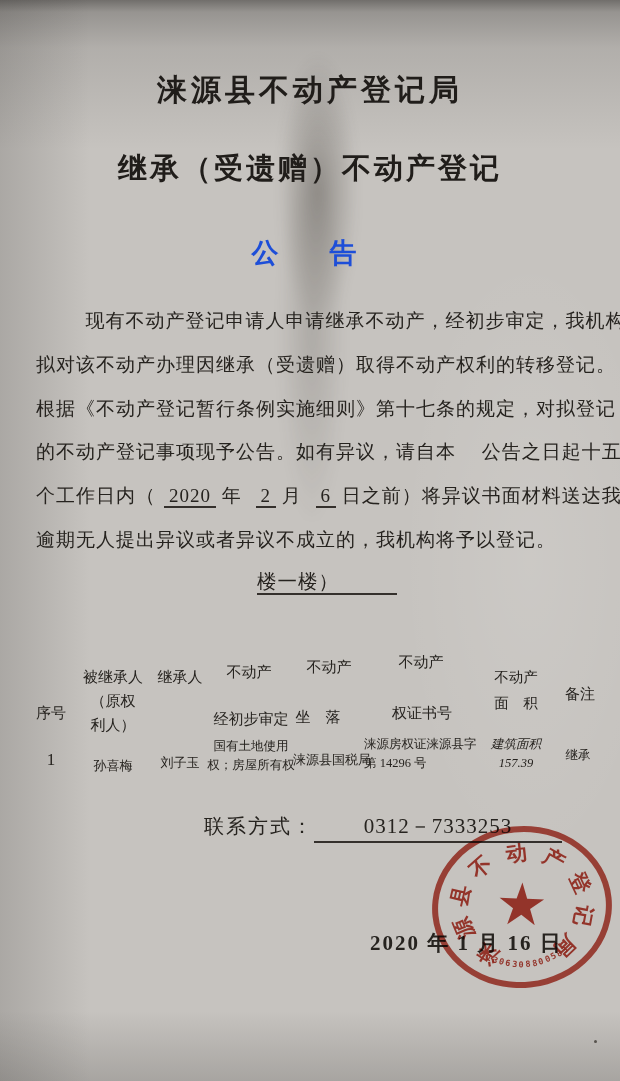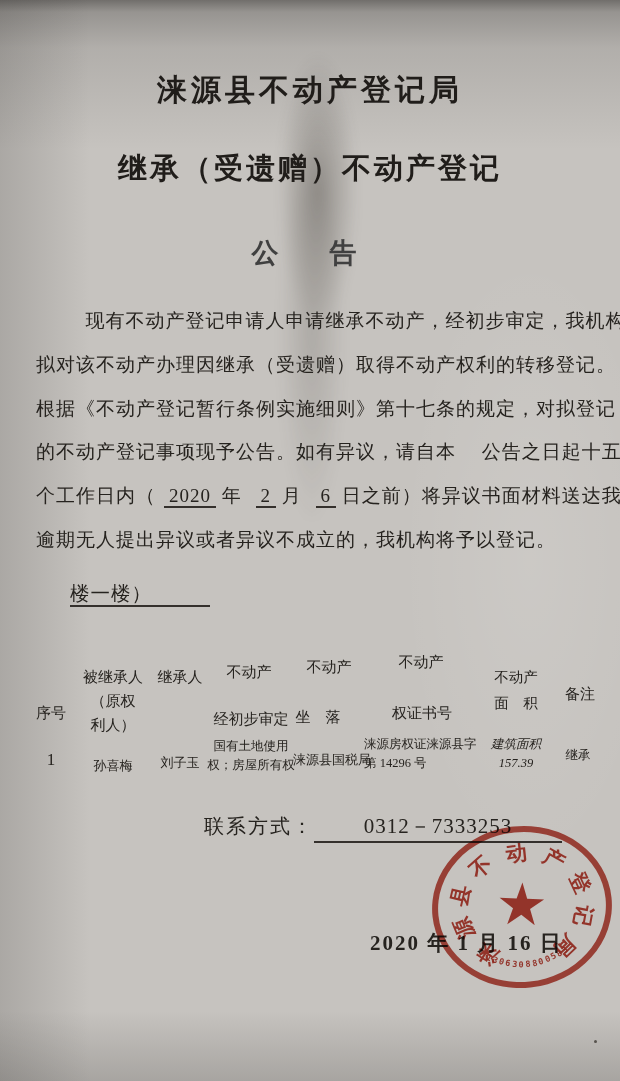--- a/index.html
+++ b/index.html
@@ -21,31 +21,31 @@
       radial-gradient(ellipse 38% 42% at 52% 30%, rgba(45,40,34,.34), rgba(45,40,34,0) 70%),
       radial-gradient(ellipse 30% 55% at 48% 60%, rgba(45,40,34,.16), rgba(45,40,34,0) 75%);
     filter:blur(5px); }
   .shine { position:absolute; right:-40px; top:250px; width:260px; height:620px; pointer-events:none;
     background:radial-gradient(closest-side, rgba(255,255,255,.10), rgba(255,255,255,0)); }
   .speck { position:absolute; width:3px; height:3px; border-radius:50%; background:#57534e; }
 
   .t-center { position:absolute; left:0; right:0; text-align:center; white-space:nowrap; }
   .org-title  { top:70px;  font:700 30px "Liberation Sans","DejaVu Sans",sans-serif; letter-spacing:4px; color:#201d1a; }
   .doc-title  { top:149px; font:700 29px "Liberation Sans","DejaVu Sans",sans-serif; letter-spacing:3px; color:#201d1a; }
-  .notice-title { top:235px; font:700 27px "Liberation Sans","DejaVu Sans",sans-serif; letter-spacing:12px; color:#404040; }
+  .notice-title { top:235px; font:700 27px "Liberation Sans","DejaVu Sans",sans-serif; letter-spacing:12px; color:#1d4ed8; }
 
   .para { position:absolute; left:36px; top:299px; width:560px; }
   .para .line { line-height:43.8px; font-size:19px; letter-spacing:1px; white-space:nowrap; }
   .para .indent { text-indent:2.6em; }
   .u { border-bottom:2px solid #34302c; padding-bottom:1px; }
   .unum { padding:0 5px;margin-left:8px; }
 
   .addr { position:absolute; left:70px; top:566px; width:514px; }
   .addr-line1 { font-size:19.5px; letter-spacing:1px; line-height:32px; white-space:nowrap; }
-  .addr-line2 { margin-top:12px; font-size:19.5px; letter-spacing:1px; line-height:32px; }
+  .addr-line2 { text-align:center; font-size:19.5px; letter-spacing:1px; line-height:32px; }
   .addr-tail { padding-right:58px; }
 
   .tbl { position:absolute; left:0; top:0; width:620px; height:1081px; pointer-events:none; }
   .cell { position:absolute; text-align:center; }
   .h15 { font-size:15px; line-height:24px; }
   .h14 { font-size:14.5px; line-height:23px; }
   .d13 { font-size:13px; line-height:19px; }
   .d12 { font-size:12.5px; line-height:19px; }
 
   .contact { position:absolute; left:204px; top:812px; font-size:20px; letter-spacing:2px; white-space:nowrap; }

